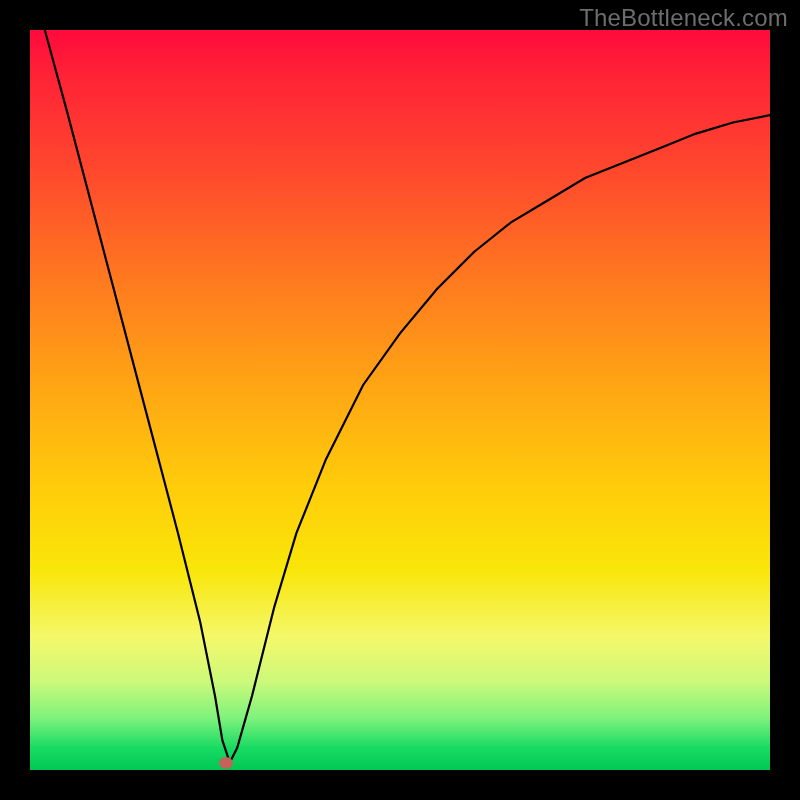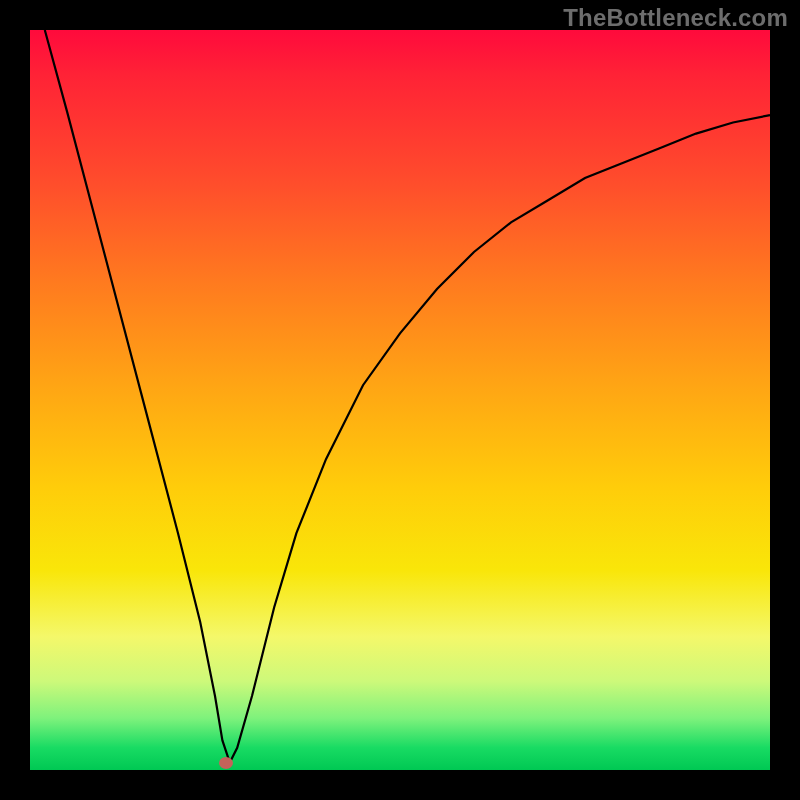--- a/index.html
+++ b/index.html
@@ -16,21 +16,21 @@
     width: 800px;
     height: 800px;
     background: #000;
   }
   .watermark {
     position: absolute;
     top: 4px;
     right: 12px;
     color: #6d6d6d;
     font-size: 24px;
-    font-weight: 700;
+    font-weight: 400;
     letter-spacing: 0.2px;
     z-index: 10;
   }
   .plot-frame {
     position: absolute;
     left: 30px;
     top: 30px;
     width: 740px;
     height: 740px;
     background: transparent;

